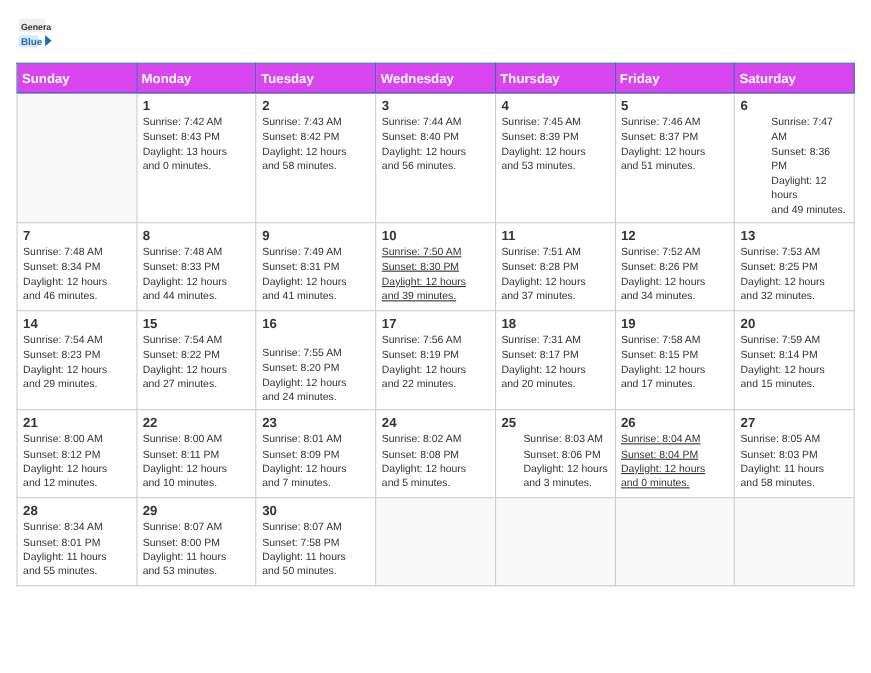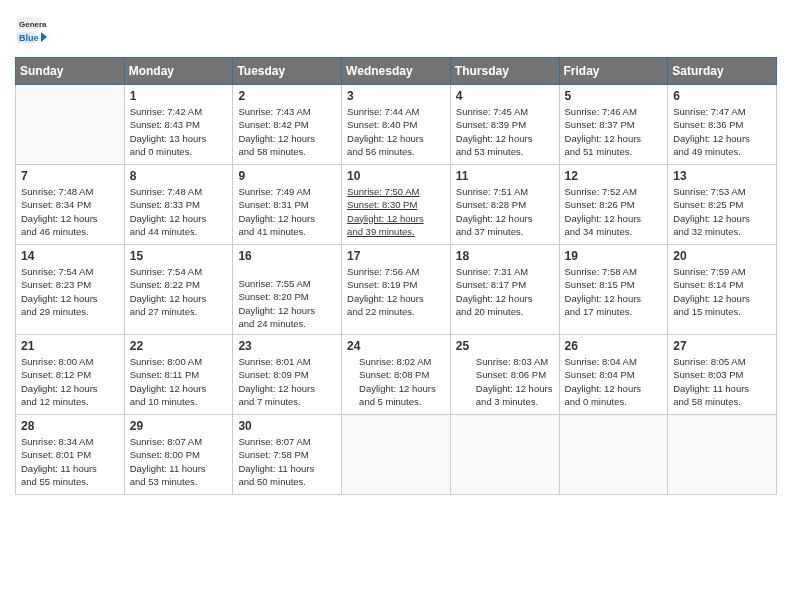--- a/index.html
+++ b/index.html
@@ -30,21 +30,21 @@
     .subtitle {
       font-size: 14px;
       color: #555;
     }
     table {
       width: 100%;
       border-collapse: collapse;
       table-layout: fixed;
     }
     thead th {
-      background: #737373;
+      background: #d946ef;
       color: #fff;
       font-size: 12px;
       font-weight: bold;
       padding: 6px 4px;
       text-align: left;
       border: 1px solid #2c6fad;
     }
     tbody td {
       border: 1px solid #ccc;
       vertical-align: top;
@@ -134,21 +134,21 @@
         </td>
         <td>
           <span class="day-num">5</span>
           <div class="day-info" style="white-space: pre-line;">Sunrise: 7:46 AM
 Sunset: 8:37 PM
 Daylight: 12 hours
 and 51 minutes.</div>
         </td>
         <td>
           <span class="day-num">6</span>
-          <div class="day-info" style="white-space: pre-line;">Sunrise: 7:47 AM
+          <div class="day-info" style="white-space: pre-line; margin-left: 28px;">Sunrise: 7:47 AM
 Sunset: 8:36 PM
 Daylight: 12 hours
 and 49 minutes.</div>
         </td>
       </tr>
       <tr>
         <td>
           <span class="day-num">7</span>
           <div class="day-info" style="white-space: pre-line;">Sunrise: 7:48 AM
 Sunset: 8:34 PM
@@ -266,35 +266,35 @@
         </td>
         <td>
           <span class="day-num">23</span>
           <div class="day-info" style="white-space: pre-line;">Sunrise: 8:01 AM
 Sunset: 8:09 PM
 Daylight: 12 hours
 and 7 minutes.</div>
         </td>
         <td>
           <span class="day-num">24</span>
-          <div class="day-info" style="white-space: pre-line; margin-left: 12px;">Sunrise: 8:02 AM
+          <div class="day-info" style="white-space: pre-line;">Sunrise: 8:02 AM
 Sunset: 8:08 PM
 Daylight: 12 hours
 and 5 minutes.</div>
         </td>
         <td>
           <span class="day-num">25</span>
           <div class="day-info" style="white-space: pre-line; margin-left: 20px;">Sunrise: 8:03 AM
 Sunset: 8:06 PM
 Daylight: 12 hours
 and 3 minutes.</div>
         </td>
         <td>
           <span class="day-num">26</span>
-          <div class="day-info" style="white-space: pre-line;">Sunrise: 8:04 AM
+          <div class="day-info" style="white-space: pre-line; text-decoration: underline;">Sunrise: 8:04 AM
 Sunset: 8:04 PM
 Daylight: 12 hours
 and 0 minutes.</div>
         </td>
         <td>
           <span class="day-num">27</span>
           <div class="day-info" style="white-space: pre-line;">Sunrise: 8:05 AM
 Sunset: 8:03 PM
 Daylight: 11 hours
 and 58 minutes.</div>

